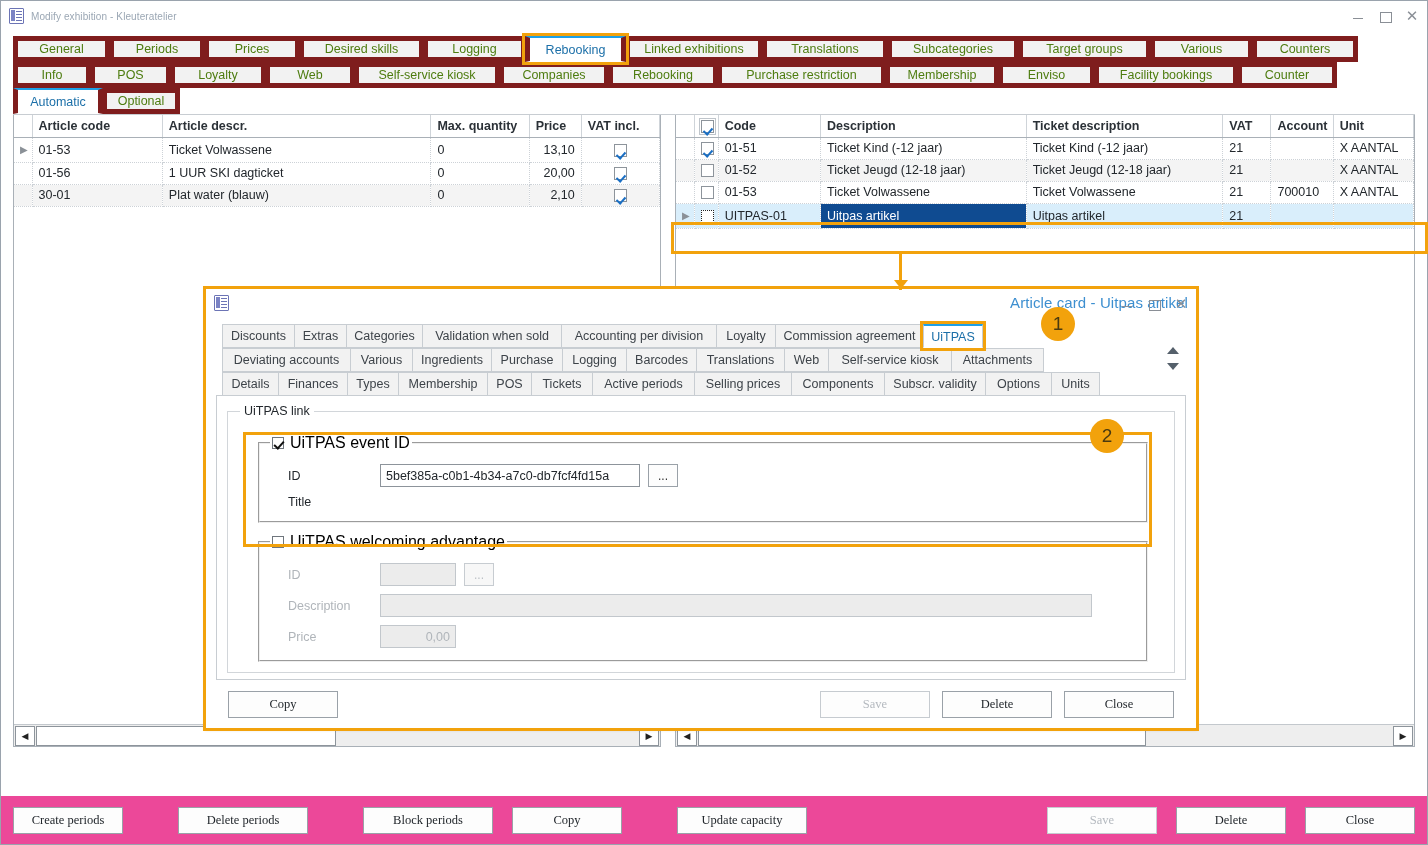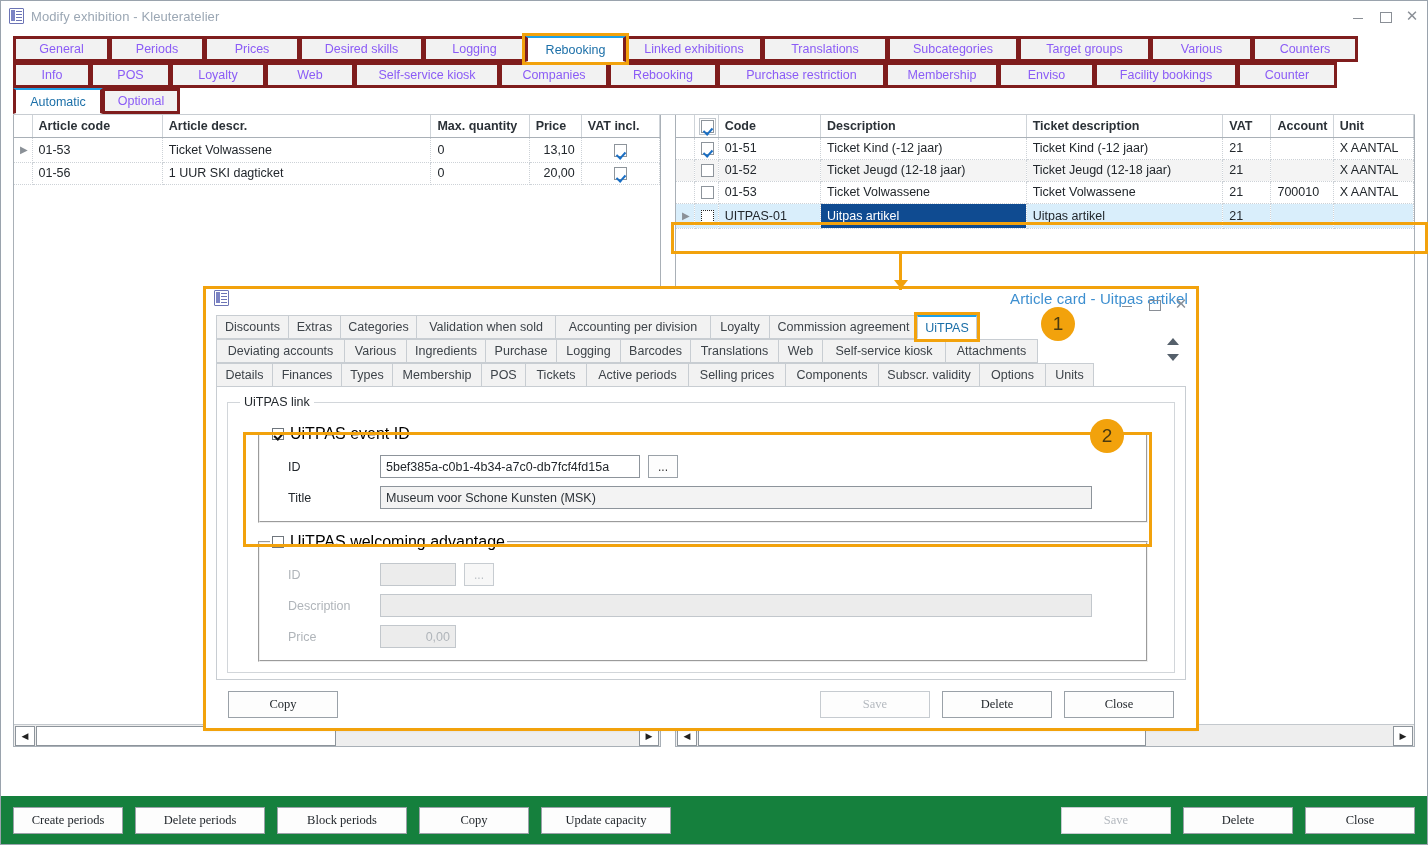--- a/index.html
+++ b/index.html
@@ -34,44 +34,44 @@
   .title-icon::before {
     content:""; position:absolute; left:1px; top:1px; width:4px; height:11px;
     background:#7b83c4;
   }
   .title-icon::after {
     content:""; position:absolute; left:6px; top:2px; width:6px; height:1px;
     background:#6c74b5;
     box-shadow: 0 3px 0 #6c74b5, 0 6px 0 #6c74b5, 0 9px 0 #6c74b5;
   }
   .title-text {
-    font-size: 13px; color: #9ba7b4; letter-spacing: .1px;
+    font-size: 10px; color: #9ba7b4; letter-spacing: .1px;
     white-space: nowrap;
   }
   .win-ctrls {
     position: absolute; right: 8px; top: 0; height: 30px;
     display: flex; align-items: center; gap: 13px;
   }
   .wc { width: 14px; height: 14px; position: relative; cursor: default; color:#8a8f96; }
   .wc-min::after { content:""; position:absolute; left:2px; top:9px; width:10px; height:1px; background:#8a8f96; }
   .wc-max::after { content:""; position:absolute; left:2px; top:3px; width:10px; height:9px; border:1.4px solid #8a8f96; }
   .wc-close { font-size: 15px; line-height: 14px; text-align:center; font-family:"Liberation Sans",sans-serif; }
 
   
   .tabstrip {
     display: flex; align-items: flex-end;
     padding-left: 12px;
     background: #ffffff;
     position: relative;
   }
   .tab {
     height: 26px;
-    border: 3px solid #7f1d1d;
+    border: 5px solid #7f1d1d;
     background: #f2f2f2;
-    color: #8b5cf6;
+    color: #4d7c0f;
     font-size: 12.5px;
     display: flex; align-items: center; justify-content: center;
     margin-right: -1px;
     padding: 0 10px;
     white-space: nowrap;
   }
   .tab.selected {
     background: #ffffff;
     border-top: 2px solid #1ea0e6;
     border-bottom: 1px solid #ffffff;
@@ -141,47 +141,47 @@
   .sb-btn {
     width: 20px; height: 20px; background:#ffffff; border:1px solid #8d949b;
     display:flex; align-items:center; justify-content:center; color:#222; font-size:9px;
     flex:none; margin: 0 1px;
   }
   .sb-track { flex:1; height: 20px; background:#eeeeee; position: relative; }
   .sb-thumb { position:absolute; left:0; top:0; height:20px; background:#ffffff; border:1px solid #8d949b; }
 
   
   .btnbar {
-    height: 48px; display:flex; align-items:center; padding: 0 12px; gap: 12px;
-    background:#15803d;
+    height: 48px; display:flex; align-items:center; padding: 0 12px; gap: 19px;
+    background:#ec4899;
   }
   .btn {
     height: 27px; min-width: 110px; padding: 0 14px;
     background: #fdfdfd; border: 1px solid #9aa1a8; color: #22272c;
     font-size: 12.5px; font-family:Liberation Serif, serif;
     display:flex; align-items:center; justify-content:center; white-space:nowrap;
   }
-  .btn.wide { min-width: 130px; }
+  .btn.wide { min-width: 130px; margin-left: 36px; }
   .btn.disabled { color: #b4b9bf; border-color:#c6cbd0; }
   .spacer { flex:1; }
 
   
   #article-dialog {
     position: absolute; left: 205px; top: 288px; width: 992px; height: 441px;
     background: #ffffff; border: 1px solid #9aa3ad;
     box-shadow: 0 1px 3px rgba(0,0,0,.18);
     display:flex; flex-direction: column; z-index: 40;
   }
   .dlg-title {
     height: 30px; display:flex; align-items:center; padding: 0 8px; position:relative;justify-content:space-between;
   }
   .dlg-title .title-text { color:#3d8fd0; font-size:15px; }
   .dlg-body { flex:1; padding: 8px 10px 0 10px; display:flex; flex-direction:column; }
   .dlg-tabs-wrap { display:flex; }
-  .dlg-tabs { flex:1; }
+  .dlg-tabs { flex:1;margin-left:6px; }
   .dlg-tabstrip { display:flex; align-items:flex-end; }
   .dtab {
     height: 24px; border:1px solid #c8cdd2; background:#f2f2f2; color:#3d4349;
     font-size:12.5px; display:flex; align-items:center; justify-content:center;
     padding: 0 7px; margin-right:-1px; white-space:nowrap;
   }
   .dtab.selected { background:#ffffff; border-top:2px solid #1ea0e6; color:#1b6fa8; border-bottom:1px solid #fff; position:relative; z-index:3; }
   .dtab.highlighted { outline:3px solid #f2a20c; z-index:5; }
   .spin {
     width: 26px; display:flex; flex-direction:column; align-items:center;
@@ -320,20 +320,28 @@
               <td>0</td>
               <td class="num">13,10</td>
               <td class="ctr"><span class="chk on"></span></td>
             </tr>
             <tr>
               <td class="rowhdr"></td>
               <td>01-56</td>
               <td>1 UUR SKI dagticket</td>
               <td>0</td>
               <td class="num">20,00</td>
+              <td class="ctr"><span class="chk on"></span></td>
+            </tr>
+            <tr class="alt">
+              <td class="rowhdr"></td>
+              <td>30-01</td>
+              <td>Plat water (blauw)</td>
+              <td>0</td>
+              <td class="num">2,10</td>
               <td class="ctr"><span class="chk on"></span></td>
             </tr>
           </tbody>
         </table>
 
         <div class="hbar">
           <div class="sb-btn">◀</div>
           <div class="sb-track">
             <div class="sb-thumb" style="width:300px"></div>
           </div>
@@ -513,21 +521,20 @@
           </legend>
 
           <div class="fieldrow">
             <div class="flabel">ID</div>
             <div class="finput" style="width:260px">5bef385a-c0b1-4b34-a7c0-db7fcf4fd15a</div>
             <div class="ellipsis-btn">...</div>
           </div>
 
           <div class="fieldrow">
             <div class="flabel">Title</div>
-            <div class="finput ro" style="width:712px">Museum voor Schone Kunsten (MSK)</div>
           </div>
         </fieldset>
 
         <fieldset class="inner">
           <legend>
             <span class="chk-leg"></span>
             <span>UiTPAS welcoming advantage</span>
           </legend>
 
           <div class="fieldrow">

